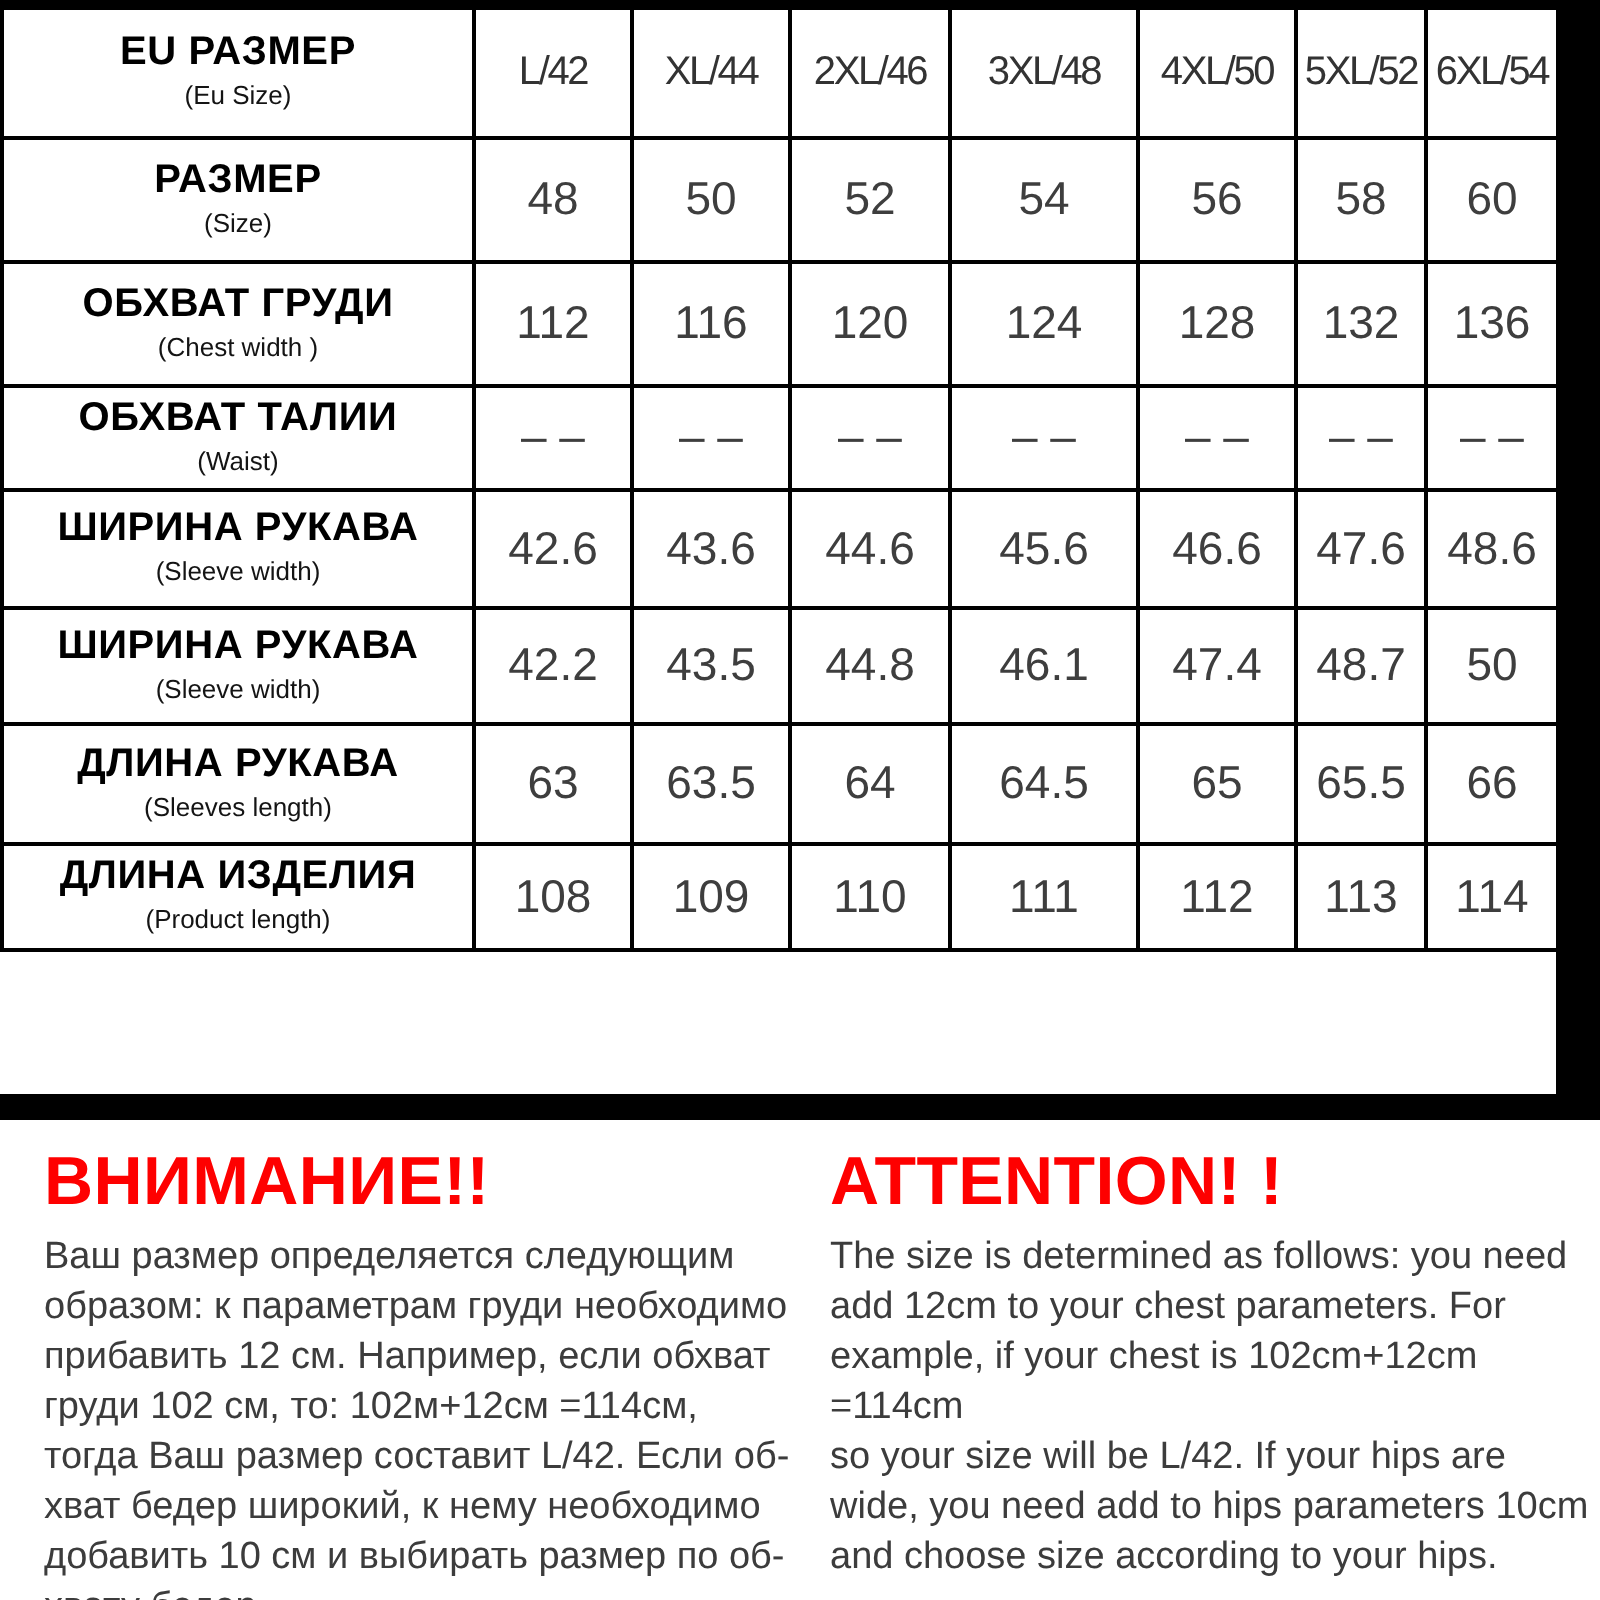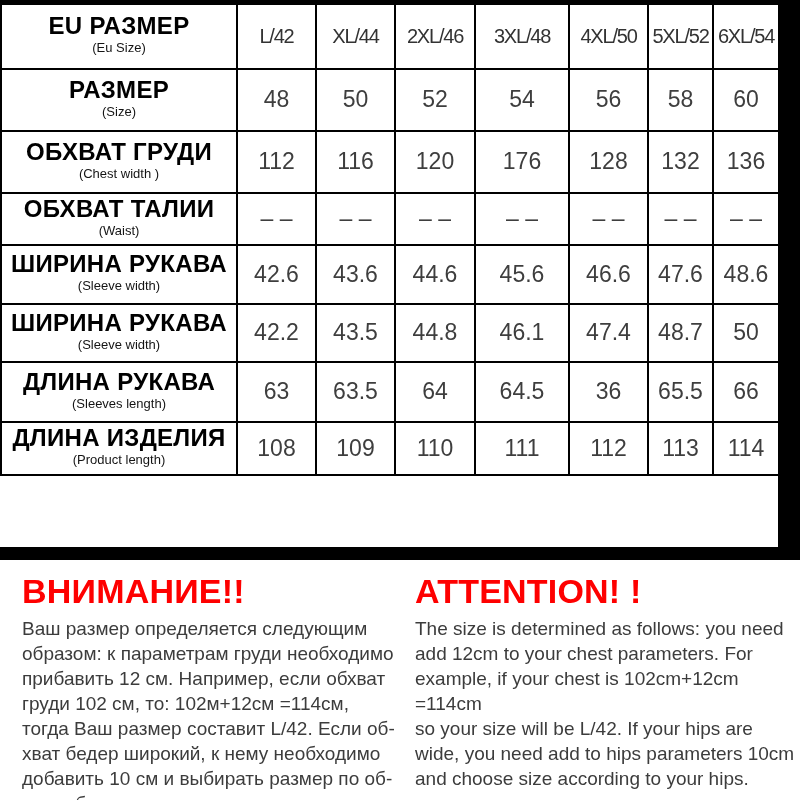--- a/index.html
+++ b/index.html
@@ -21,21 +21,21 @@
   }
   table.size-table th, table.size-table td {
     border:2px solid #000;
     text-align:center;
     vertical-align:middle;
     padding:0;
     overflow:hidden;
   }
   .label-ru {
     font-weight:bold;
-    font-size:24px;
+    font-size:20px;
     color:#000;
     letter-spacing:0.3px;
     line-height:24px;
   }
   .label-en {
     font-weight:normal;
     font-size:13px;
     color:#141414;
     line-height:20px;
   }
@@ -128,21 +128,21 @@
     </tr>
 
     <tr style="height:62px">
       <th>
         <div class="label-ru">ОБХВАТ ГРУДИ</div>
         <div class="label-en">(Chest width )</div>
       </th>
       <td class="val">112</td>
       <td class="val">116</td>
       <td class="val">120</td>
-      <td class="val">176</td>
+      <td class="val">124</td>
       <td class="val">128</td>
       <td class="val">132</td>
       <td class="val">136</td>
     </tr>
 
     <tr style="height:52px">
       <th>
         <div class="label-ru">ОБХВАТ ТАЛИИ</div>
         <div class="label-en">(Waist)</div>
       </th>
@@ -186,21 +186,21 @@
 
     <tr style="height:60px">
       <th>
         <div class="label-ru">ДЛИНА РУКАВА</div>
         <div class="label-en">(Sleeves length)</div>
       </th>
       <td class="val">63</td>
       <td class="val">63.5</td>
       <td class="val">64</td>
       <td class="val">64.5</td>
-      <td class="val">36</td>
+      <td class="val">65</td>
       <td class="val">65.5</td>
       <td class="val">66</td>
     </tr>
 
     <tr style="height:53px">
       <th>
         <div class="label-ru">ДЛИНА ИЗДЕЛИЯ</div>
         <div class="label-en">(Product length)</div>
       </th>
       <td class="val">108</td>

